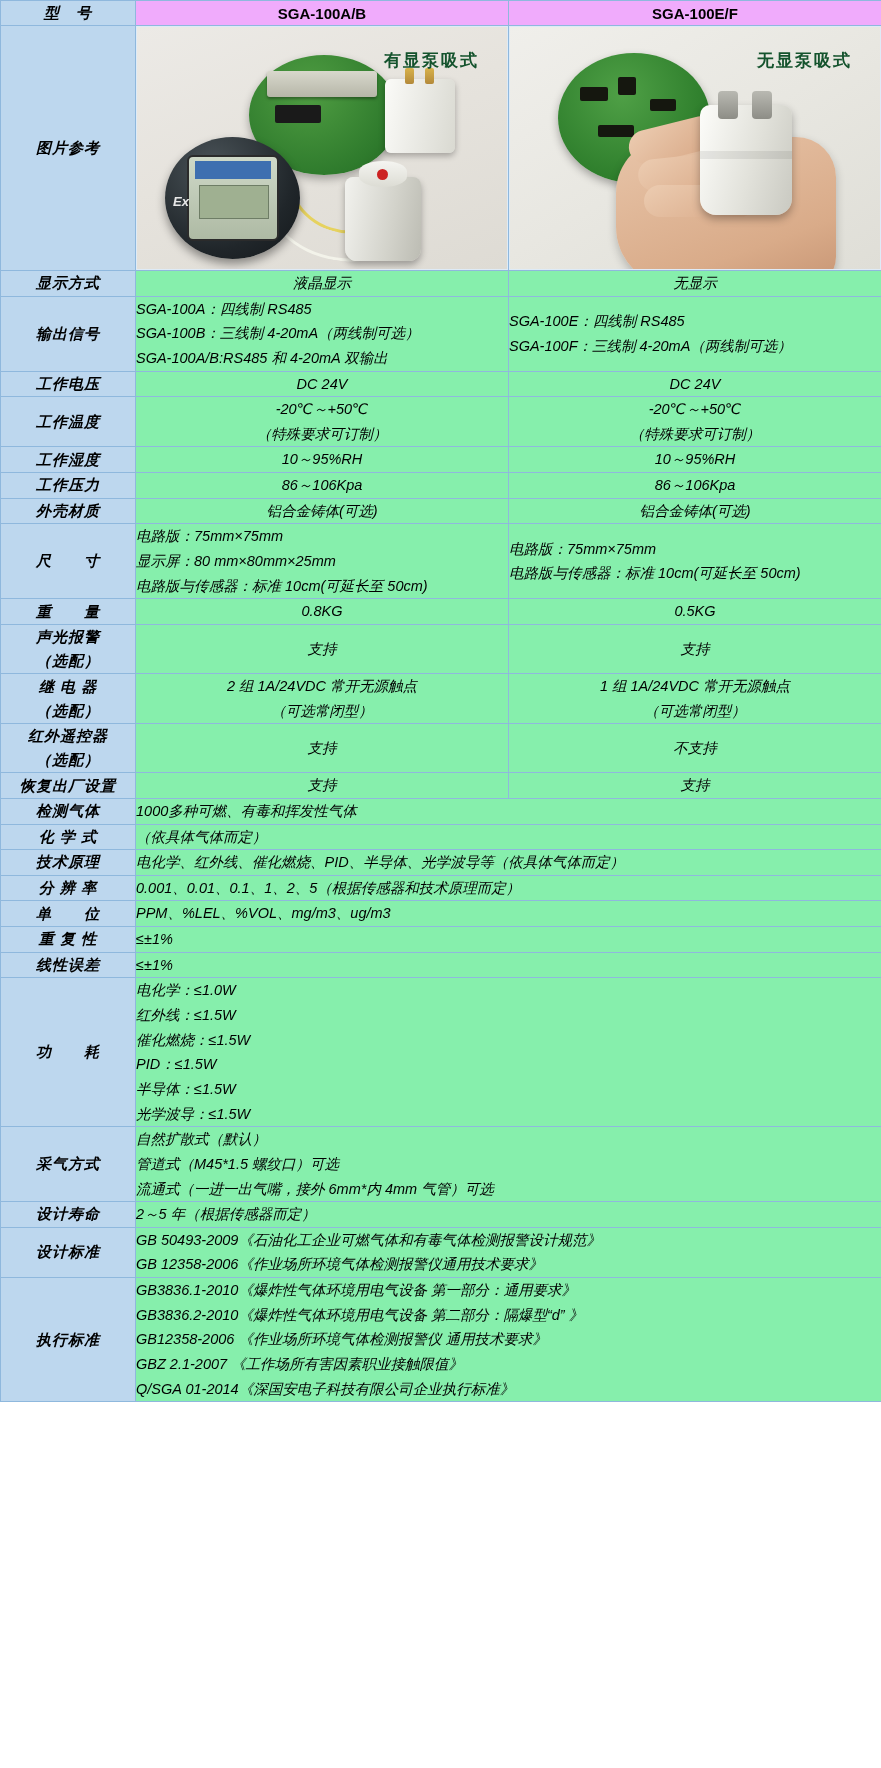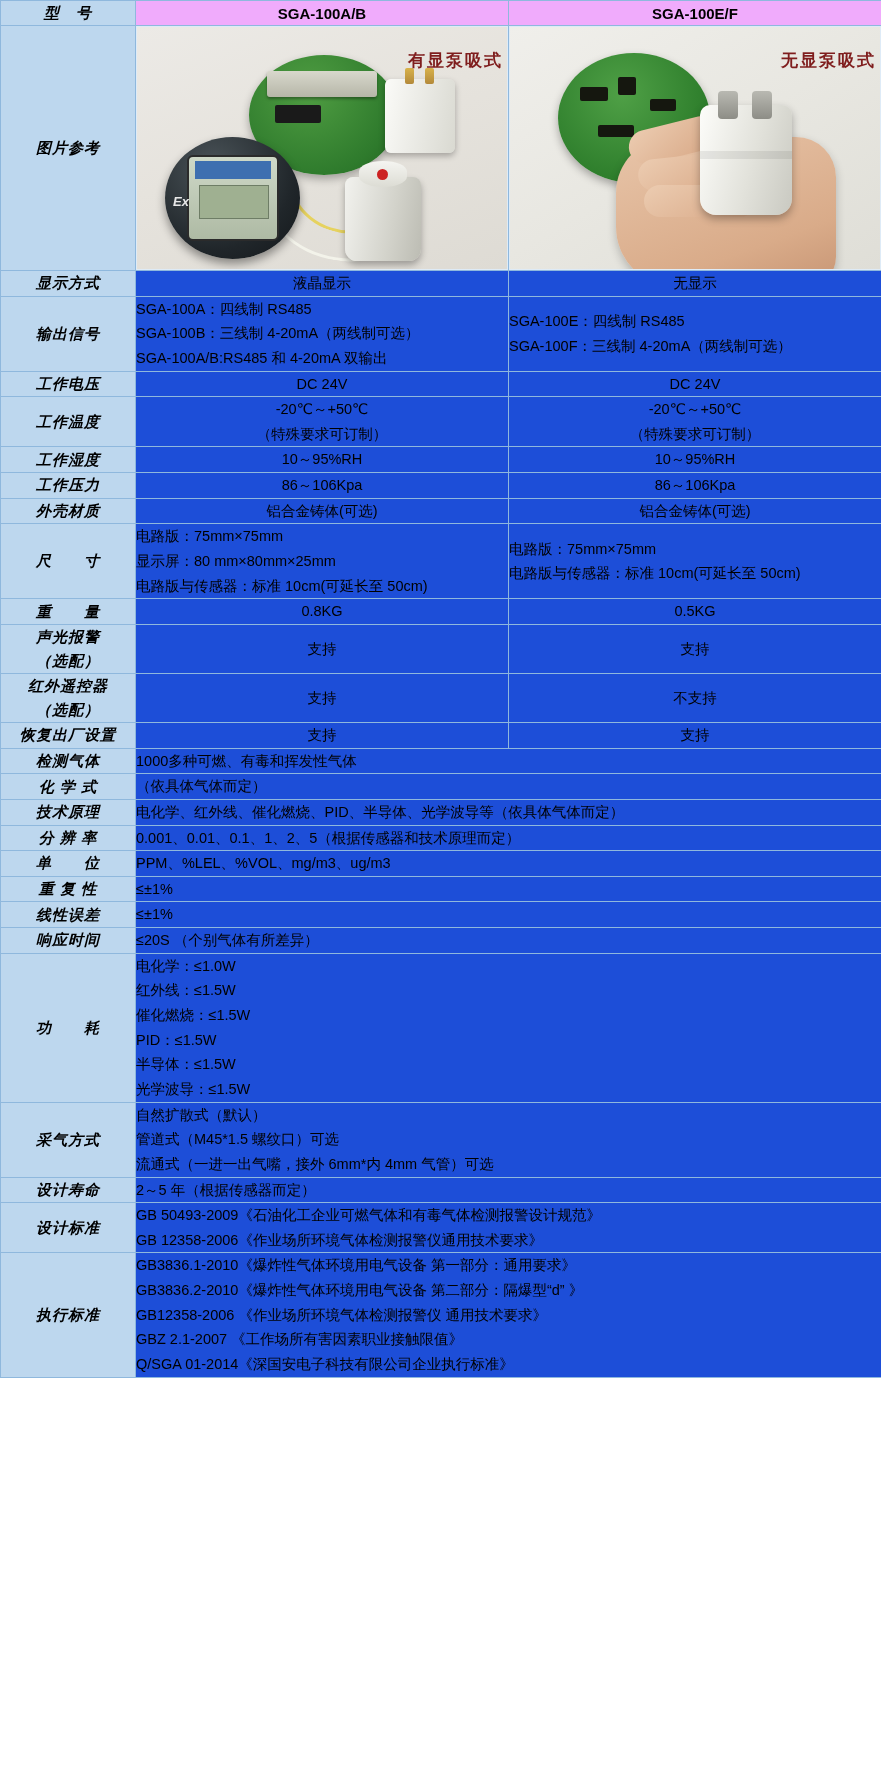--- a/index.html
+++ b/index.html
@@ -27,24 +27,25 @@
     width: 135px;
     text-align: center;
     font-size: 15px;
     font-weight: bold;
     letter-spacing: 1px;
     padding: 7px 2px;
     line-height: 1.6;
     font-style: italic;
   }
   .val {
-    background: #1d4ed8;
+    background: #86efac;
     font-size: 14.5px;
     line-height: 1.7;
     padding: 7px 10px;
+    font-style: italic;
   }
   .val.center { text-align: center; }
   .val.left { text-align: left; }
   .hdr {
     background: #f0abfc;
     text-align: center;
     font-size: 15px;
     font-weight: bold;
     padding: 9px 4px;
   }
@@ -56,23 +57,23 @@
     overflow: hidden;
   }
   .photo-inner {
     position: absolute;
     inset: 1px;
     overflow: hidden;
   }
   .caption {
     position: absolute;
     top: 22px;
-    right: 4px;
+    right: 28px;
     font-size: 17px;
-    color: #7f1d1d;
+    color: #14532d;
     font-weight: bold;
     letter-spacing: 2px;
     z-index: 9;
   }
   
   .sceneA {
     position: absolute; inset: 0;
     background: linear-gradient(160deg,#eceae6 0%,#e6e3dd 45%,#dedbd4 100%);
   }
   .pcbA {
@@ -333,20 +334,34 @@
       <tr>
         <td class="lbl">
           <div>声光报警</div>
           <div>（选配）</div>
         </td>
         <td class="val center">支持</td>
         <td class="val center">支持</td>
       </tr>
       <tr>
         <td class="lbl">
+          <div>继 电 器</div>
+          <div>（选配）</div>
+        </td>
+        <td class="val center">
+          <div>2 组 1A/24VDC 常开无源触点</div>
+          <div>（可选常闭型）</div>
+        </td>
+        <td class="val center">
+          <div>1 组 1A/24VDC 常开无源触点</div>
+          <div>（可选常闭型）</div>
+        </td>
+      </tr>
+      <tr>
+        <td class="lbl">
           <div>红外遥控器</div>
           <div>（选配）</div>
         </td>
         <td class="val center">支持</td>
         <td class="val center">不支持</td>
       </tr>
       <tr>
         <td class="lbl">恢复出厂设置</td>
         <td class="val center">支持</td>
         <td class="val center">支持</td>
@@ -384,26 +399,20 @@
       <tr>
         <td class="lbl">重 复 性</td>
         <td class="val left" colspan="2">
           <div>≤±1%</div>
         </td>
       </tr>
       <tr>
         <td class="lbl">线性误差</td>
         <td class="val left" colspan="2">
           <div>≤±1%</div>
-        </td>
-      </tr>
-      <tr>
-        <td class="lbl">响应时间</td>
-        <td class="val left" colspan="2">
-          <div>≤20S  （个别气体有所差异）</div>
         </td>
       </tr>
       <tr>
         <td class="lbl">功　　耗</td>
         <td class="val left" colspan="2">
           <div>电化学：≤1.0W</div>
           <div>红外线：≤1.5W</div>
           <div>催化燃烧：≤1.5W</div>
           <div>PID：≤1.5W</div>
           <div>半导体：≤1.5W</div>

